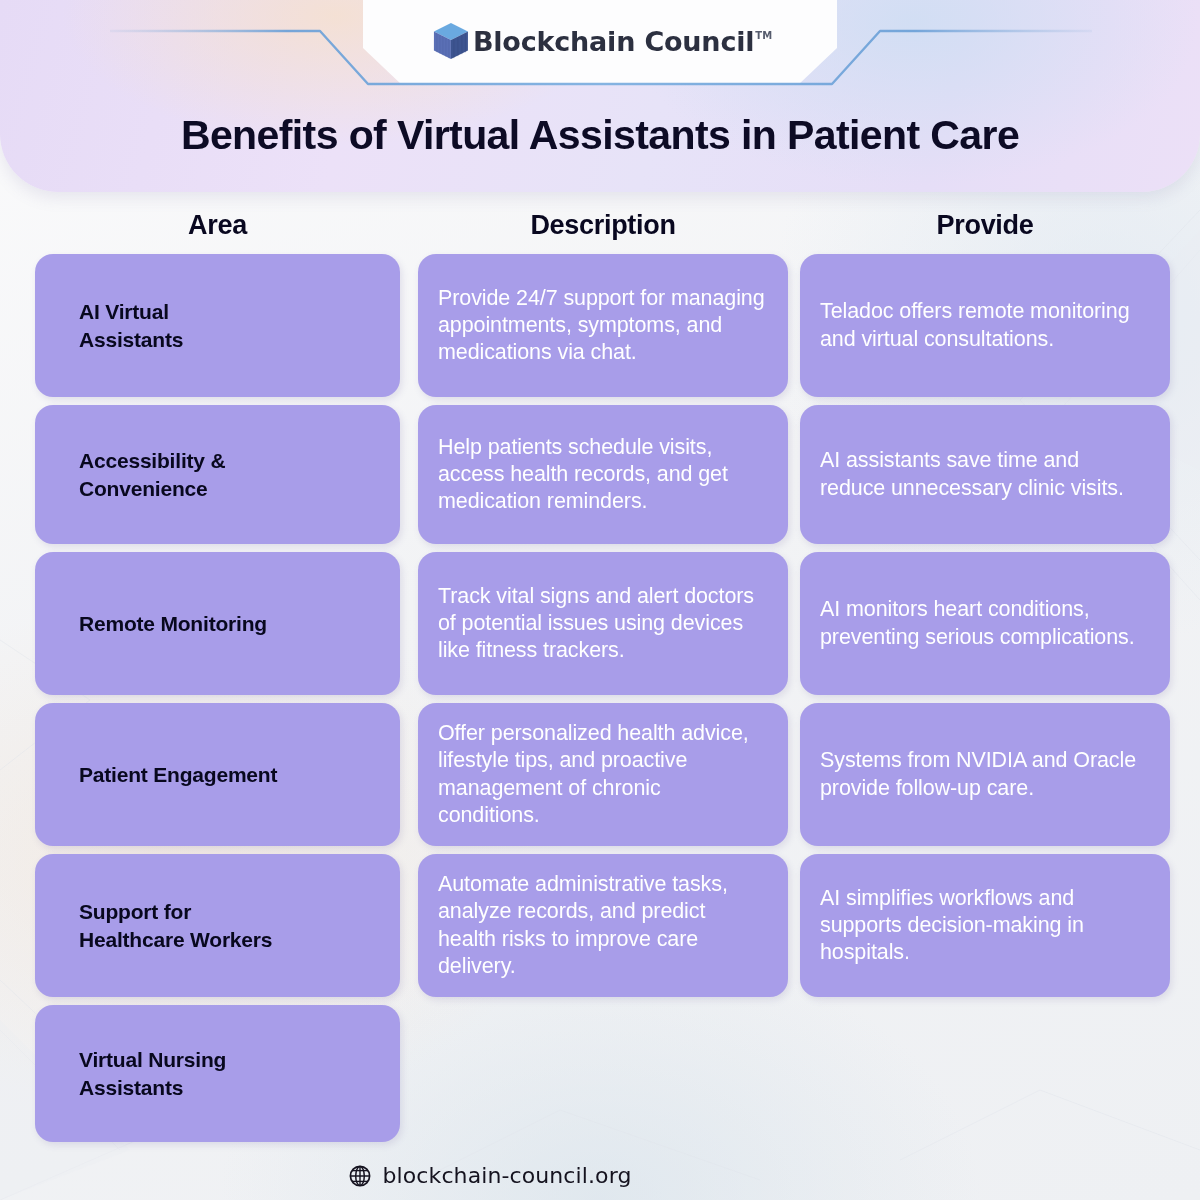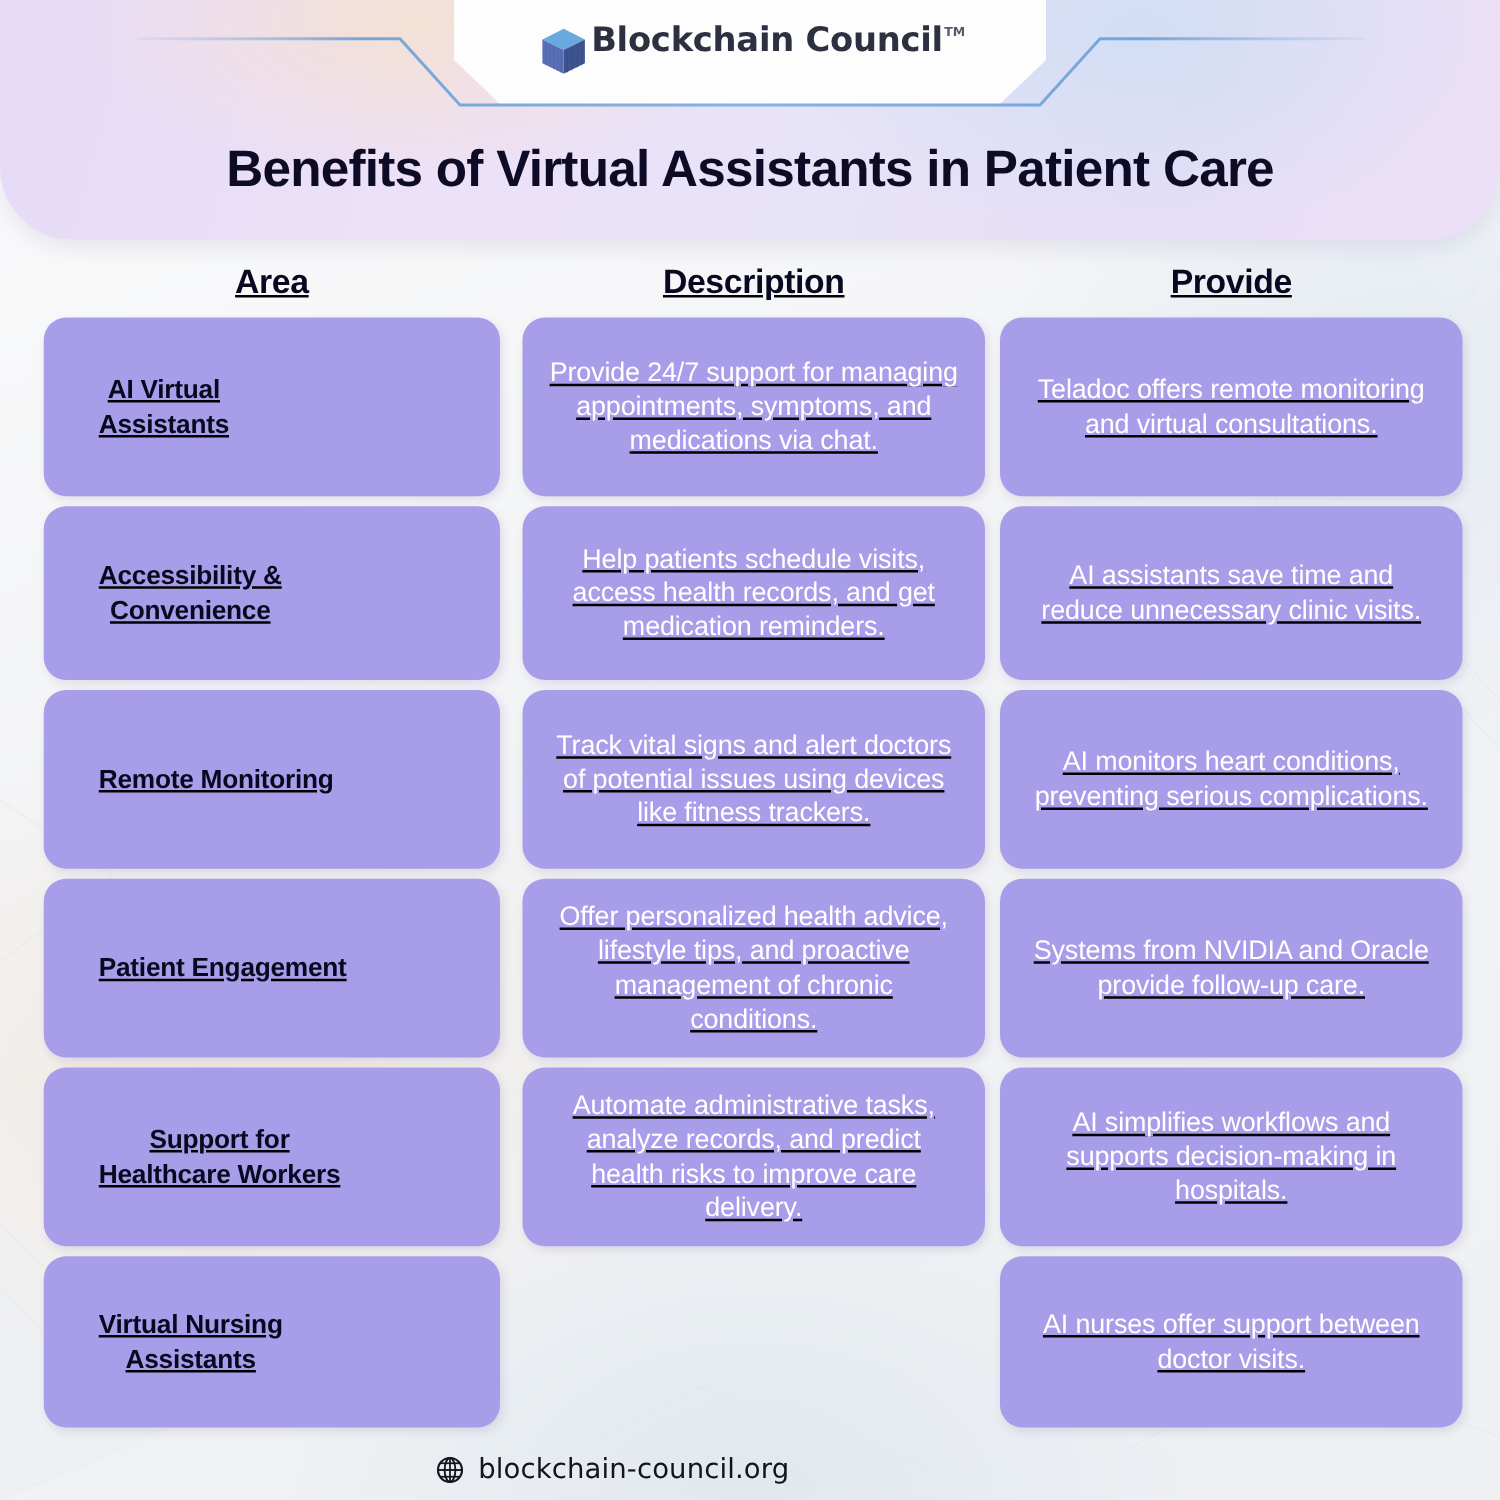--- a/index.html
+++ b/index.html
@@ -73,20 +73,21 @@
     height: 92px;
     z-index: 6;
     pointer-events: none;
   }
   .logo-row {
     position: absolute;
     left: 50%;
     top: 19px;
     transform: translateX(-50%);
     display: flex;
+    align-items: center;
     gap: 0;
     z-index: 8;
     white-space: nowrap;
   }
   .logo-cube { width: 44px; height: 44px; display: block; }
   .logo-text {
     font-family: "DejaVu Sans", sans-serif;
     font-size: 27px;
     font-weight: 600;
     color: #2c3040;
@@ -117,37 +118,36 @@
     z-index: 7;
   }
 
   
   .table {
     position: absolute;
     left: 0;
     top: 196px;
     width: 1200px;
     z-index: 4;
-    text-decoration: underline;
   }
   .col-headers {
     display: grid;
     grid-template-columns: 35px 365px 18px 370px 12px 370px 30px;
     height: 58px;
     align-items: center;
   }
   .col-head {
     text-align: center;
     font-size: 27px;
     font-weight: 700;
     color: #090820;
     letter-spacing: -0.3px;
   }
 
-  .rows { padding: 0 0 0 0; text-align: center; }
+  .rows { padding: 0 0 0 0; }
   .row {
     display: grid;
     grid-template-columns: 35px 365px 18px 370px 12px 370px 30px;
     margin-bottom: 8px;
   }
   .cell {
     background: #a89de9;
     border-radius: 18px;
     display: flex;
     align-items: center;
@@ -347,23 +347,20 @@
       <div class="cell example">
           <span class="example-text">AI simplifies workflows and supports decision-making in hospitals.</span>
         </div>
     </div>
 
     <div class="row r5">
       <div class="cell area">
           <span class="area-text">Virtual Nursing
 Assistants</span>
         </div>
-      <div class="cell example">
-          <span class="example-text">AI nurses offer support between doctor visits.</span>
-        </div>
     </div>
 
   </div>
 </div>
 
 <div class="footer">
   <svg class="globe-icon" viewBox="0 0 24 24">
     <circle cx="12" cy="12" r="9.6" fill="none" stroke="#15131f" stroke-width="1.7"></circle>
     <ellipse cx="12" cy="12" rx="4.3" ry="9.6" fill="none" stroke="#15131f" stroke-width="1.5"></ellipse>
     <line x1="2.4" y1="12" x2="21.6" y2="12" stroke="#15131f" stroke-width="1.5"></line>

